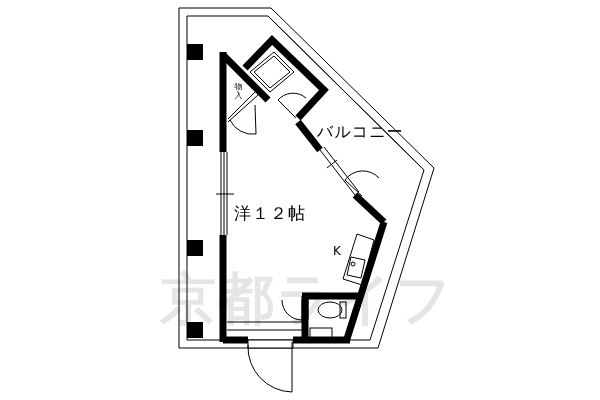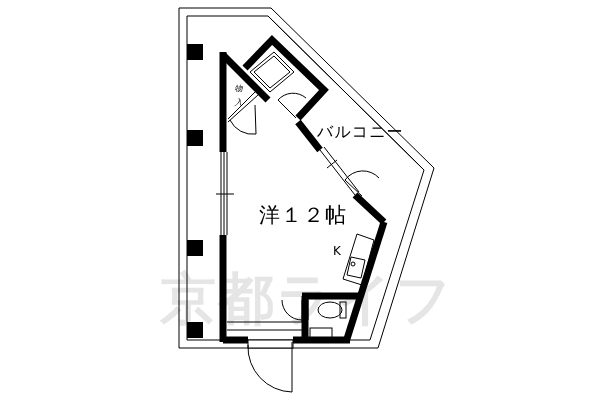--- a/index.html
+++ b/index.html
@@ -1,22 +1,22 @@
 <!DOCTYPE html>
 <html><head>
 <meta charset="utf-8">
 <style>
   html, body { margin:0; padding:0; background:#ffffff; }
   body { width:600px; height:400px; overflow:hidden; position:relative; font-family:"DejaVu Sans", sans-serif; }
   #plan { position:absolute; left:0; top:0; width:600px; height:400px; }
   .lbl { position:absolute; color:#000; white-space:nowrap; line-height:1; }
-  .room-label { left:259px; top:205px; font-size:21px; letter-spacing:1px; }
+  .room-label { left:234px; top:205px; font-size:17px; letter-spacing:1px; }
   .balcony-label { left:317px; top:124px; font-size:16px; letter-spacing:1px; }
   .kitchen-label { left:333px; top:245px; font-size:12px; }
-  .closet-label { left:234px; top:82px; font-size:8px; width:9px; white-space:normal; line-height:14px; text-align:center;font-style:italic; }
+  .closet-label { left:234px; top:82px; font-size:8px; width:9px; white-space:normal; line-height:9px; text-align:center; }
   .watermark { position:absolute; left:160px; top:262px; font-size:56px; font-weight:bold; color:#d8d8d8; opacity:0.65; letter-spacing:2px; z-index:0; }
 </style>
 </head>
 <body>
 
 <div class="watermark">京都ライフ</div>
 
 <svg id="plan" viewBox="0 0 600 400" xmlns="http://www.w3.org/2000/svg">
 
   <g fill="none" stroke="#000" stroke-width="1">

